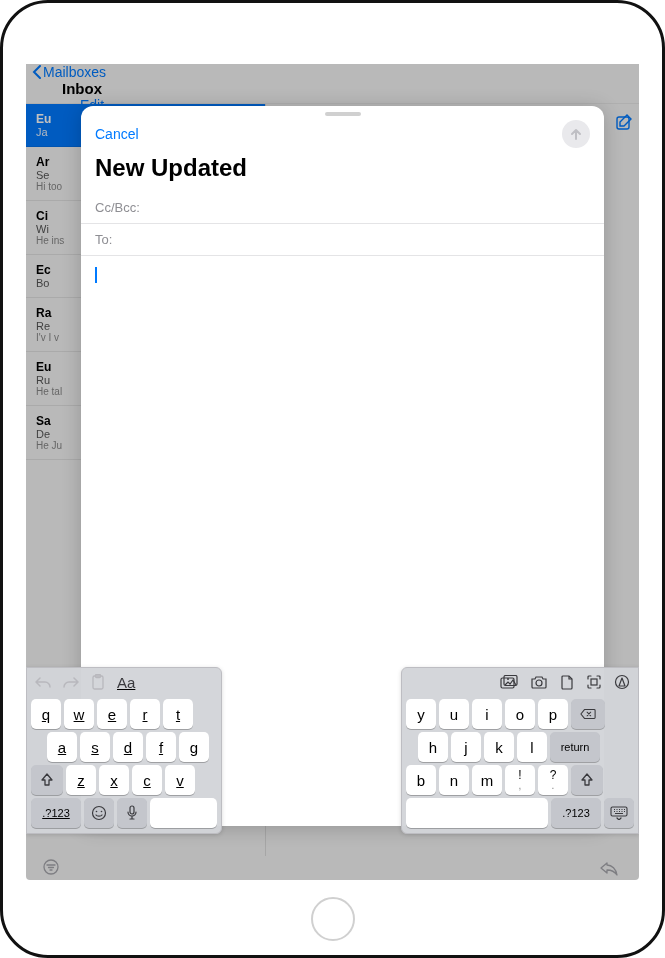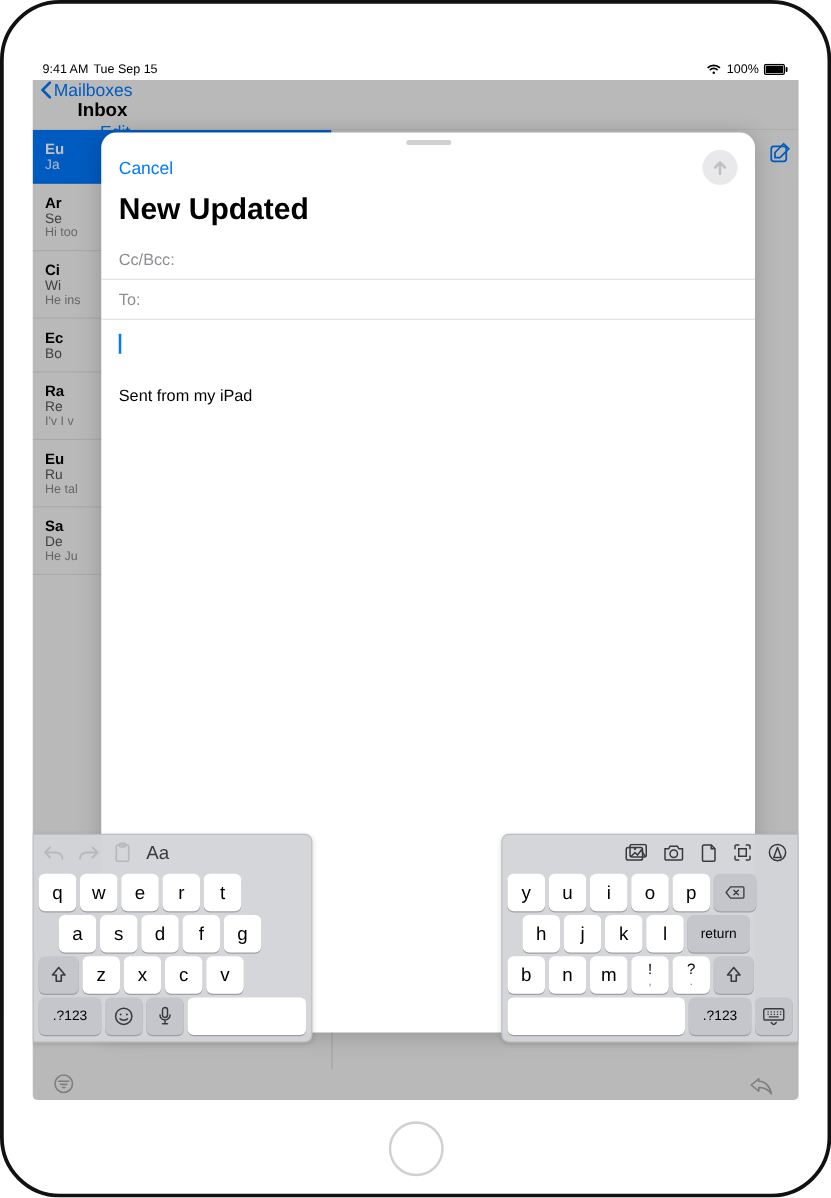--- a/index.html
+++ b/index.html
@@ -46,21 +46,21 @@
 .field { display: flex; align-items: center; padding: 8px 14px; border-bottom: 0.5px solid #e4e4e6; font-size: 13px; }
 .field-label { color: #8e8e93; margin-right: 8px; }
 .field-input { flex: 1; border: none; outline: none; font-size: 13px; }
 .body-area { padding: 10px 14px; font-size: 13px; flex: 1; }
 .cursor { display: inline-block; width: 2px; height: 16px; background: #007aff; vertical-align: middle; animation: blink 1s step-start infinite; }
 @keyframes blink { 50% { opacity: 0; } }
 .signature { margin-top: 26px; }
 
 
 .keyboard-half { position: absolute; bottom: 46px; background: rgba(210,212,217,0.96); border: 0.5px solid #bdbdc2; box-shadow: 0 1px 4px rgba(0,0,0,0.15); }
-.kb-left { left: 0; width: 224px; border-top-right-radius: 6px; border-bottom-right-radius: 6px; }
+.kb-left { left: 0; width: 196px; border-top-right-radius: 6px; border-bottom-right-radius: 6px; text-decoration: underline; }
 .kb-right { right: 0; width: 238px; border-top-left-radius: 6px; border-bottom-left-radius: 6px; }
 .kb-toolbar { height: 28px; display: flex; align-items: center; gap: 12px; padding: 0 8px; color: #5a5a5f; }
 .kb-toolbar .disabled { color: #b8b8bd; }
 .kb-rows { padding: 3px 4px 5px; }
 .kb-row { display: flex; gap: 3px; margin-bottom: 3px; }
 .kb-row:last-child { margin-bottom: 0; }
 .key { background: #fff; border-radius: 5px; box-shadow: 0 1px 0 rgba(0,0,0,0.25); height: 30px; display: flex; align-items: center; justify-content: center; font-size: 15px; color: #000; min-width: 30px; flex: 0 0 auto; }
 .key.fn { background: #c4c6cc; font-size: 11px; }
 .key.wide { min-width: 50px; }
 .key.space { flex: 1; min-width: 60px; }
@@ -79,41 +79,20 @@
 
 svg { display: block; }
 </style>
 </head>
 <body>
 
 <div class="device-frame">
   <div class="bezel">
     <div class="screen">
 
-      <div class="status-bar">
-        <div class="status-left">
-          <span>9:41 AM</span>
-          <span>Tue Sep 15</span>
-        </div>
-        <div class="status-right">
-          <span class="wifi-icon">
-            <svg width="12" height="9" viewBox="0 0 12 9">
-                <path d="M6 8.2a1 1 0 100-2 1 1 0 000 2zM2.4 4.6a5 5 0 017.2 0l-1 1a3.6 3.6 0 00-5.2 0zM.6 2.8a7.6 7.6 0 0110.8 0l-1 1a6.2 6.2 0 00-8.8 0z" fill="#000"></path>
-              </svg>
-          </span>
-          <span>100%</span>
-          <span class="battery-icon">
-            <svg width="20" height="9" viewBox="0 0 20 9">
-                <rect x="0.5" y="0.5" width="16" height="8" rx="1.5" fill="none" stroke="#000"></rect>
-                <rect x="1.5" y="1.5" width="14" height="6" fill="#000"></rect>
-                <rect x="17.5" y="2.5" width="1.5" height="4" rx="0.7" fill="#000"></rect>
-              </svg>
-          </span>
-        </div>
-      </div>
 
       <div class="mail-bg">
         <div class="mail-header">
           <div class="mail-back">
             <svg width="9" height="14" viewBox="0 0 9 14">
                 <path d="M8 1L2 7l6 6" stroke="#007aff" stroke-width="2" fill="none" stroke-linecap="round"></path>
               </svg>
             <span>Mailboxes</span>
           </div>
           <span class="mail-title">Inbox</span>
@@ -206,21 +185,20 @@
         <div class="field">
           <span class="field-label">Cc/Bcc:</span>
           <input class="field-input" style="">
         </div>
         <div class="field">
           <span class="field-label">To:</span>
           <input class="field-input" style="">
         </div>
         <div class="body-area">
           <span class="cursor"></span>
-          <div class="signature">Sent from my iPad</div>
         </div>
       </div>
 
       <div class="keyboard-half kb-left">
         <div class="kb-toolbar">
           <span class="disabled">
               <svg width="16" height="12" viewBox="0 0 16 12">
                 <path d="M5 2L1 6l4 4M1 6h9a5 5 0 015 5" stroke="#b8b8bd" stroke-width="1.5" fill="none" stroke-linecap="round"></path>
               </svg>
             </span>

